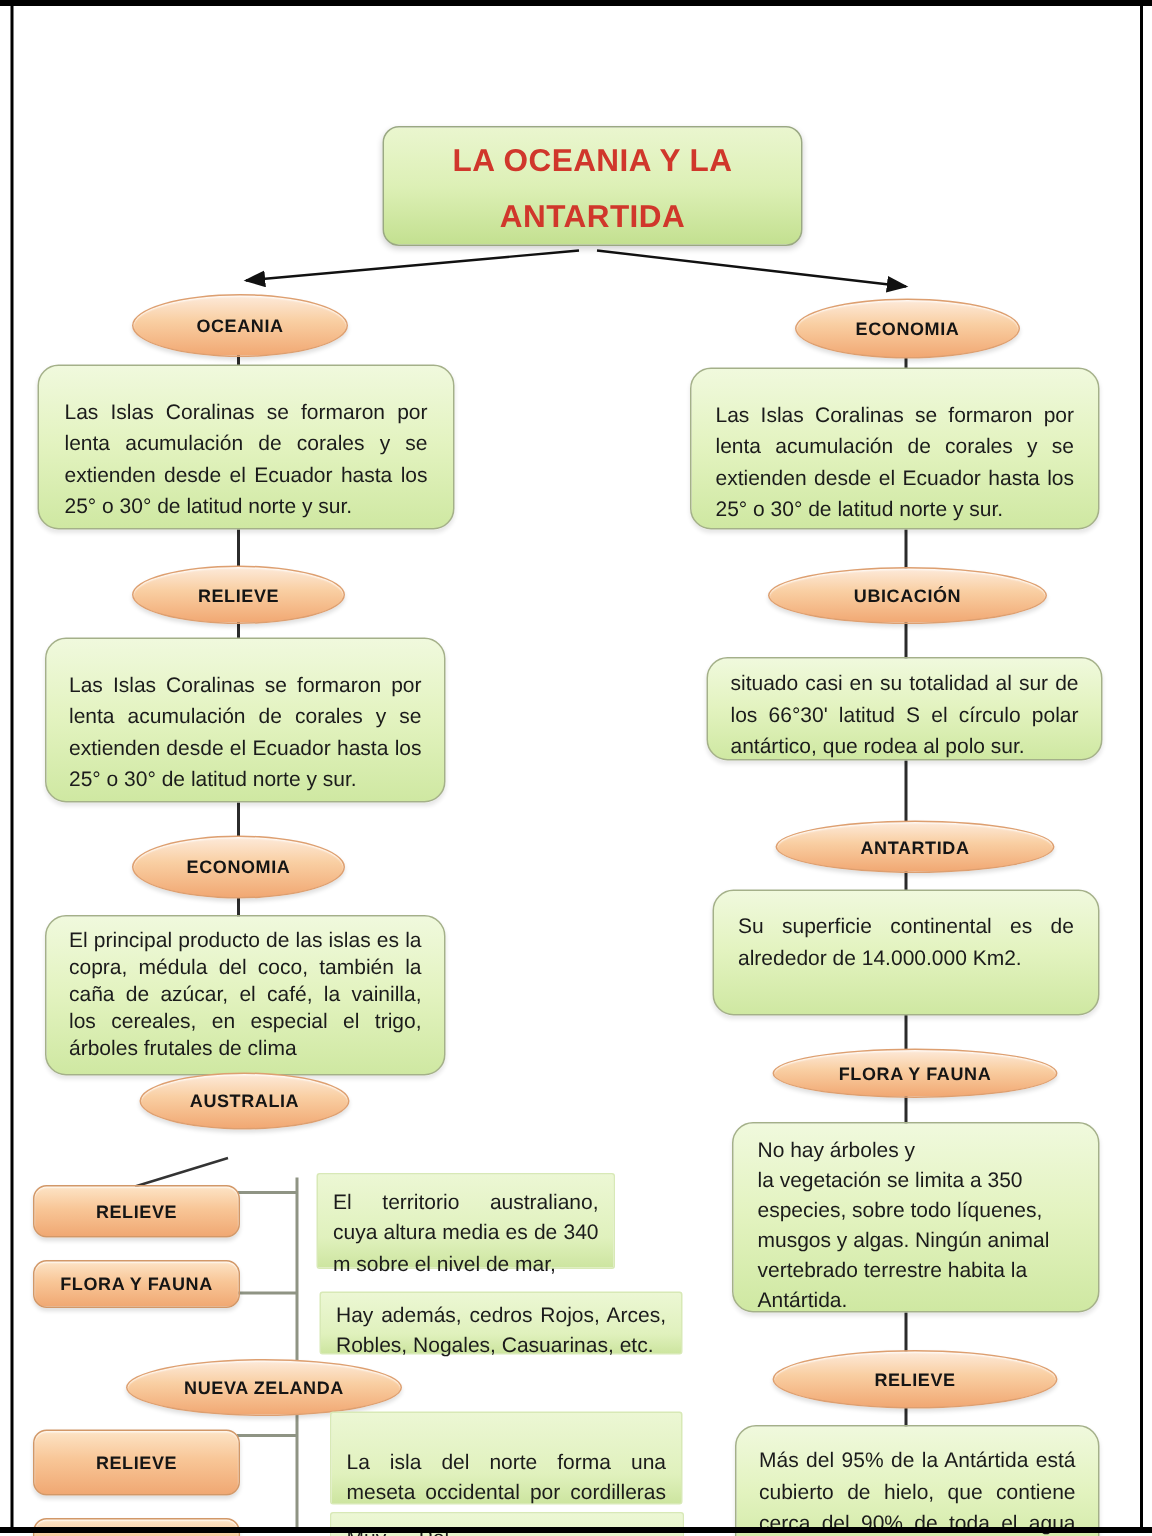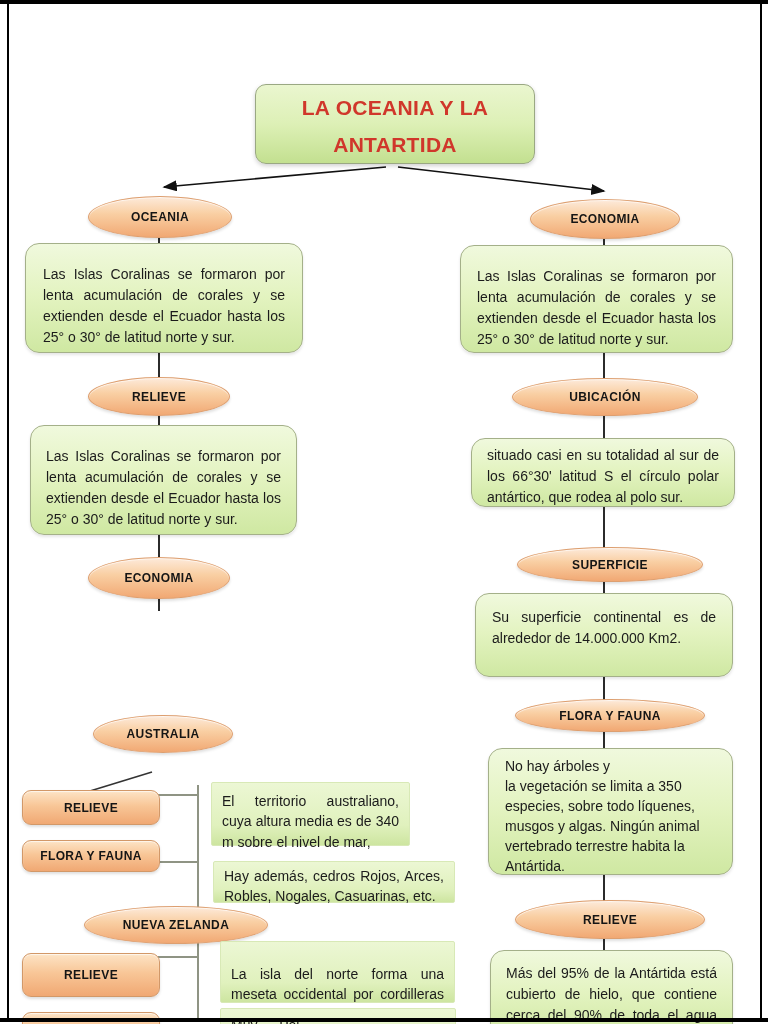--- a/index.html
+++ b/index.html
@@ -76,20 +76,21 @@
   <div class="oval" style="left:88px;top:196px;width:142px;height:40px;">OCEANIA</div>
 
   <div class="gbox" style="left:25px;top:243px;width:278px;height:110px;padding:20px 17px;">Las Islas Coralinas se formaron por lenta acumulación de corales y se extienden desde el Ecuador hasta los 25° o 30° de latitud norte y sur.</div>
 
   <div class="oval" style="left:88px;top:377px;width:140px;height:37px;">RELIEVE</div>
 
   <div class="gbox" style="left:30px;top:425px;width:267px;height:110px;padding:20px 15px;">Las Islas Coralinas se formaron por lenta acumulación de corales y se extienden desde el Ecuador hasta los 25° o 30° de latitud norte y sur.</div>
 
   <div class="oval" style="left:88px;top:557px;width:140px;height:40px;">ECONOMIA</div>
 
+  <div class="gbox" style="left:30px;top:610px;width:267px;height:107px;padding:7px 15px;line-height:1.28;">El principal producto de las islas es la copra, médula del coco, también la caña de azúcar, el café, la vainilla, los cereales, en especial el trigo, árboles frutales de clima</div>
 
   <div class="oval" style="left:93px;top:715px;width:138px;height:36px;">AUSTRALIA</div>
 
   <div class="orect" style="left:22px;top:790px;width:136px;height:33px;">RELIEVE</div>
 
   <div class="fbox" style="left:211px;top:782px;width:199px;height:64px;">El territorio australiano, cuya altura media es de 340 m sobre el nivel de mar,</div>
 
   <div class="orect" style="left:22px;top:840px;width:136px;height:30px;">FLORA Y FAUNA</div>
 
   <div class="fbox" style="left:213px;top:861px;width:242px;height:42px;padding:4px 10px;">Hay además, cedros Rojos, Arces, Robles, Nogales, Casuarinas, etc.</div>
@@ -105,21 +106,21 @@
   <div class="fbox" style="left:220px;top:1008px;width:236px;height:60px;padding:6px 10px;">Muy … Pol…</div>
 
   <div class="oval" style="left:530px;top:199px;width:148px;height:38px;">ECONOMIA</div>
 
   <div class="gbox" style="left:460px;top:245px;width:273px;height:108px;padding:20px 16px;">Las Islas Coralinas se formaron por lenta acumulación de corales y se extienden desde el Ecuador hasta los 25° o 30° de latitud norte y sur.</div>
 
   <div class="oval" style="left:512px;top:378px;width:184px;height:36px;">UBICACIÓN</div>
 
   <div class="gbox" style="left:471px;top:438px;width:264px;height:69px;padding:6px 15px;">situado casi en su totalidad al sur de los 66°30' latitud S el círculo polar antártico, que rodea al polo sur.</div>
 
-  <div class="oval" style="left:517px;top:547px;width:184px;height:33px;">SUPERFICIE</div>
+  <div class="oval" style="left:517px;top:547px;width:184px;height:33px;">ANTARTIDA</div>
 
   <div class="gbox" style="left:475px;top:593px;width:258px;height:84px;padding:13px 16px;">Su superficie continental es de alrededor de 14.000.000 Km2.</div>
 
   <div class="oval" style="left:515px;top:699px;width:188px;height:31px;">FLORA Y FAUNA</div>
 
   <div class="gbox preline" style="left:488px;top:748px;width:245px;height:127px;padding:7px 16px;line-height:1.43;">No hay árboles y
 la vegetación se limita a 350 especies, sobre todo líquenes, musgos y algas. Ningún animal vertebrado terrestre habita la Antártida.</div>
 
   <div class="oval" style="left:515px;top:900px;width:188px;height:37px;">RELIEVE</div>
 

